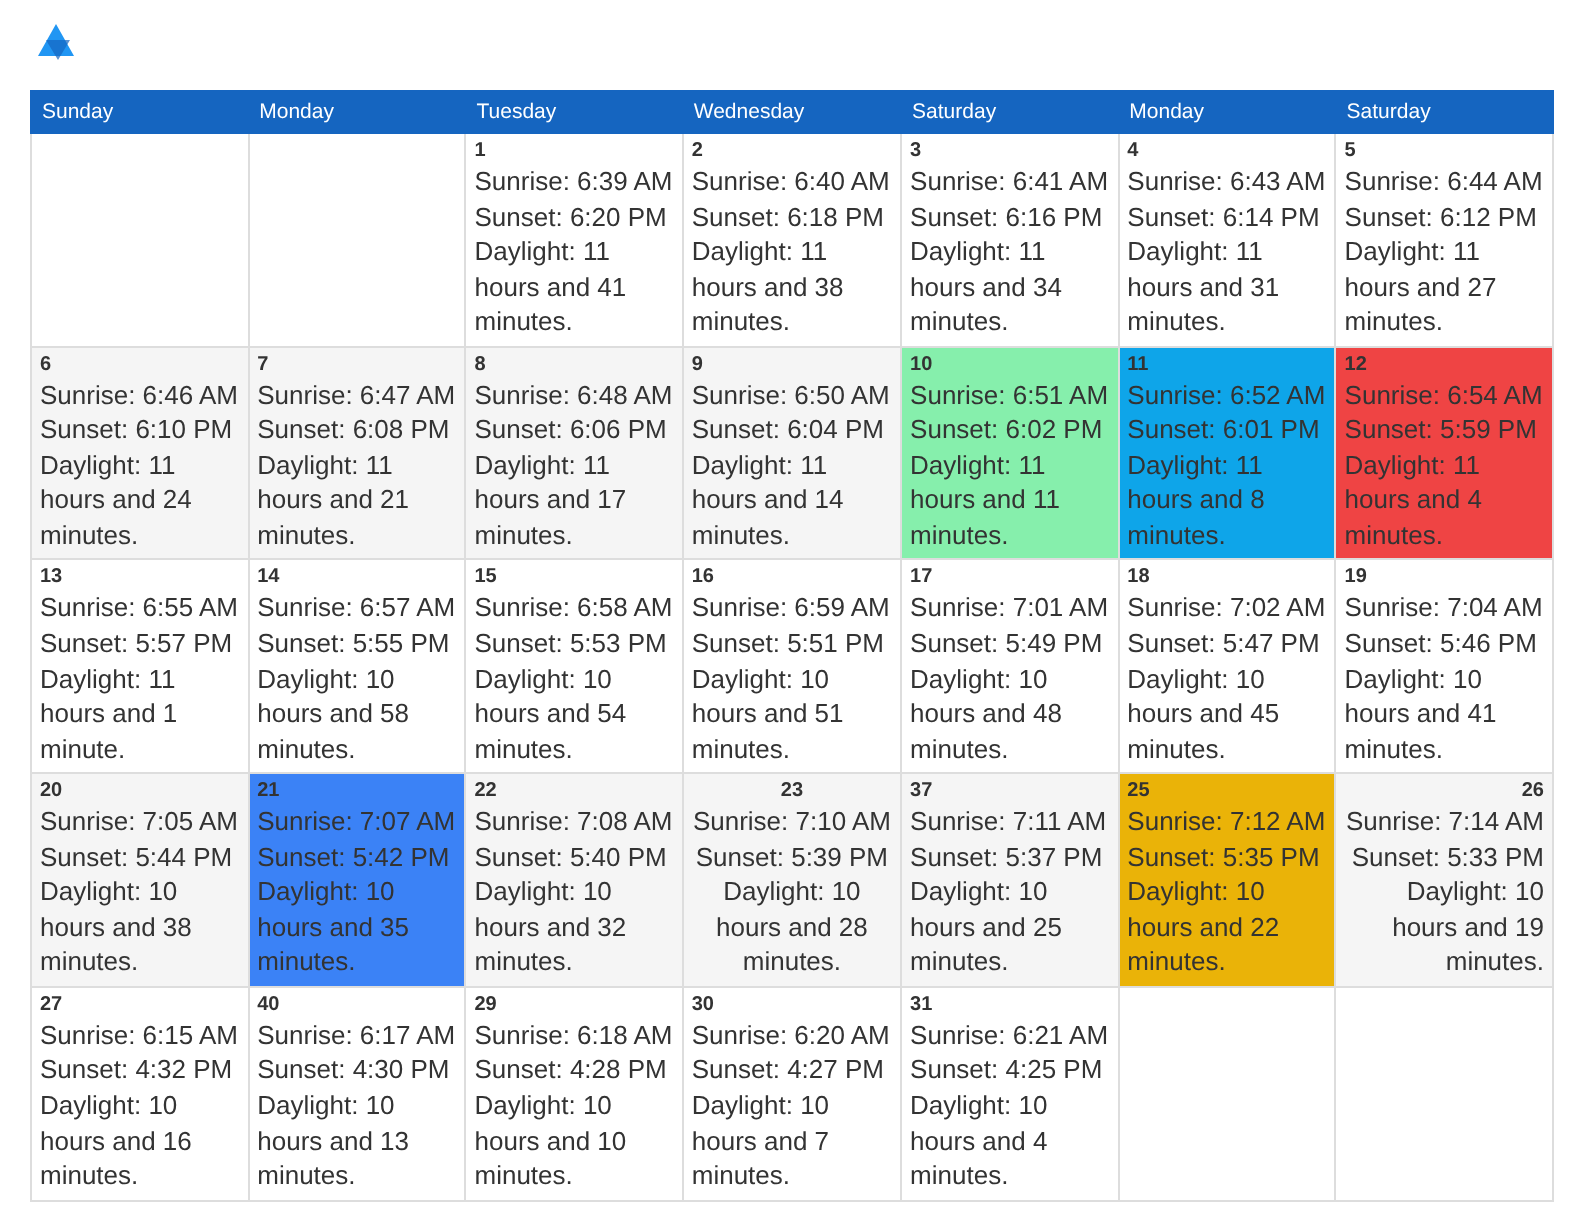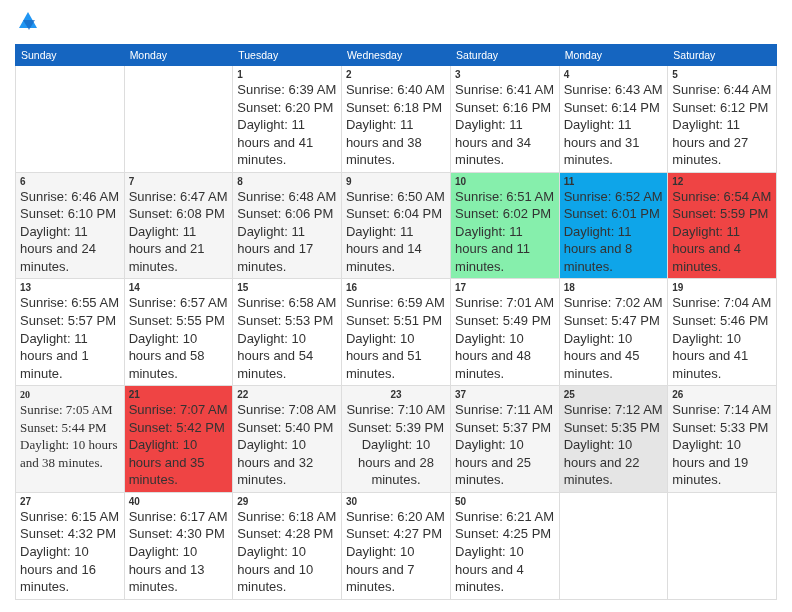--- a/index.html
+++ b/index.html
@@ -151,32 +151,32 @@
         <tr>
           <td><span class="day-num">13</span><span class="day-info">Sunrise: 6:55 AM<br>Sunset: 5:57 PM<br>Daylight: 11 hours and 1 minute.</span></td>
           <td><span class="day-num">14</span><span class="day-info">Sunrise: 6:57 AM<br>Sunset: 5:55 PM<br>Daylight: 10 hours and 58 minutes.</span></td>
           <td><span class="day-num">15</span><span class="day-info">Sunrise: 6:58 AM<br>Sunset: 5:53 PM<br>Daylight: 10 hours and 54 minutes.</span></td>
           <td><span class="day-num">16</span><span class="day-info">Sunrise: 6:59 AM<br>Sunset: 5:51 PM<br>Daylight: 10 hours and 51 minutes.</span></td>
           <td><span class="day-num">17</span><span class="day-info">Sunrise: 7:01 AM<br>Sunset: 5:49 PM<br>Daylight: 10 hours and 48 minutes.</span></td>
           <td><span class="day-num">18</span><span class="day-info">Sunrise: 7:02 AM<br>Sunset: 5:47 PM<br>Daylight: 10 hours and 45 minutes.</span></td>
           <td><span class="day-num">19</span><span class="day-info">Sunrise: 7:04 AM<br>Sunset: 5:46 PM<br>Daylight: 10 hours and 41 minutes.</span></td>
         </tr>
         <tr>
-          <td style="background: rgb(245, 245, 245); font-family: Liberation Serif, serif;"><span class="day-num">20</span><span class="day-info">Sunrise: 7:05 AM<br>Sunset: 5:44 PM<br>Daylight: 10 hours and 38 minutes.</span></td>
-          <td style="background: #ef4444;"><span class="day-num">21</span><span class="day-info">Sunrise: 7:07 AM<br>Sunset: 5:42 PM<br>Daylight: 10 hours and 35 minutes.</span></td>
+          <td style="background: rgb(245, 245, 245);"><span class="day-num">20</span><span class="day-info">Sunrise: 7:05 AM<br>Sunset: 5:44 PM<br>Daylight: 10 hours and 38 minutes.</span></td>
+          <td style="background: #3b82f6;"><span class="day-num">21</span><span class="day-info">Sunrise: 7:07 AM<br>Sunset: 5:42 PM<br>Daylight: 10 hours and 35 minutes.</span></td>
           <td style="background: rgb(245, 245, 245);"><span class="day-num">22</span><span class="day-info">Sunrise: 7:08 AM<br>Sunset: 5:40 PM<br>Daylight: 10 hours and 32 minutes.</span></td>
           <td style="background: rgb(245, 245, 245); text-align: center;"><span class="day-num">23</span><span class="day-info">Sunrise: 7:10 AM<br>Sunset: 5:39 PM<br>Daylight: 10 hours and 28 minutes.</span></td>
           <td style="background: rgb(245, 245, 245);"><span class="day-num">37</span><span class="day-info">Sunrise: 7:11 AM<br>Sunset: 5:37 PM<br>Daylight: 10 hours and 25 minutes.</span></td>
-          <td style="background: #e5e5e5;"><span class="day-num">25</span><span class="day-info">Sunrise: 7:12 AM<br>Sunset: 5:35 PM<br>Daylight: 10 hours and 22 minutes.</span></td>
-          <td style="background: rgb(245, 245, 245);"><span class="day-num">26</span><span class="day-info">Sunrise: 7:14 AM<br>Sunset: 5:33 PM<br>Daylight: 10 hours and 19 minutes.</span></td>
+          <td style="background: #eab308;"><span class="day-num">25</span><span class="day-info">Sunrise: 7:12 AM<br>Sunset: 5:35 PM<br>Daylight: 10 hours and 22 minutes.</span></td>
+          <td style="background: rgb(245, 245, 245); text-align: right;"><span class="day-num">26</span><span class="day-info">Sunrise: 7:14 AM<br>Sunset: 5:33 PM<br>Daylight: 10 hours and 19 minutes.</span></td>
         </tr>
         <tr>
           <td><span class="day-num">27</span><span class="day-info">Sunrise: 6:15 AM<br>Sunset: 4:32 PM<br>Daylight: 10 hours and 16 minutes.</span></td>
           <td><span class="day-num">40</span><span class="day-info">Sunrise: 6:17 AM<br>Sunset: 4:30 PM<br>Daylight: 10 hours and 13 minutes.</span></td>
           <td><span class="day-num">29</span><span class="day-info">Sunrise: 6:18 AM<br>Sunset: 4:28 PM<br>Daylight: 10 hours and 10 minutes.</span></td>
           <td><span class="day-num">30</span><span class="day-info">Sunrise: 6:20 AM<br>Sunset: 4:27 PM<br>Daylight: 10 hours and 7 minutes.</span></td>
-          <td><span class="day-num">50</span><span class="day-info">Sunrise: 6:21 AM<br>Sunset: 4:25 PM<br>Daylight: 10 hours and 4 minutes.</span></td>
+          <td><span class="day-num">31</span><span class="day-info">Sunrise: 6:21 AM<br>Sunset: 4:25 PM<br>Daylight: 10 hours and 4 minutes.</span></td>
           <td class="empty-cell"></td>
           <td class="empty-cell"></td>
         </tr>
       </tbody>
   </table>
 </div>
 
 </body></html>

